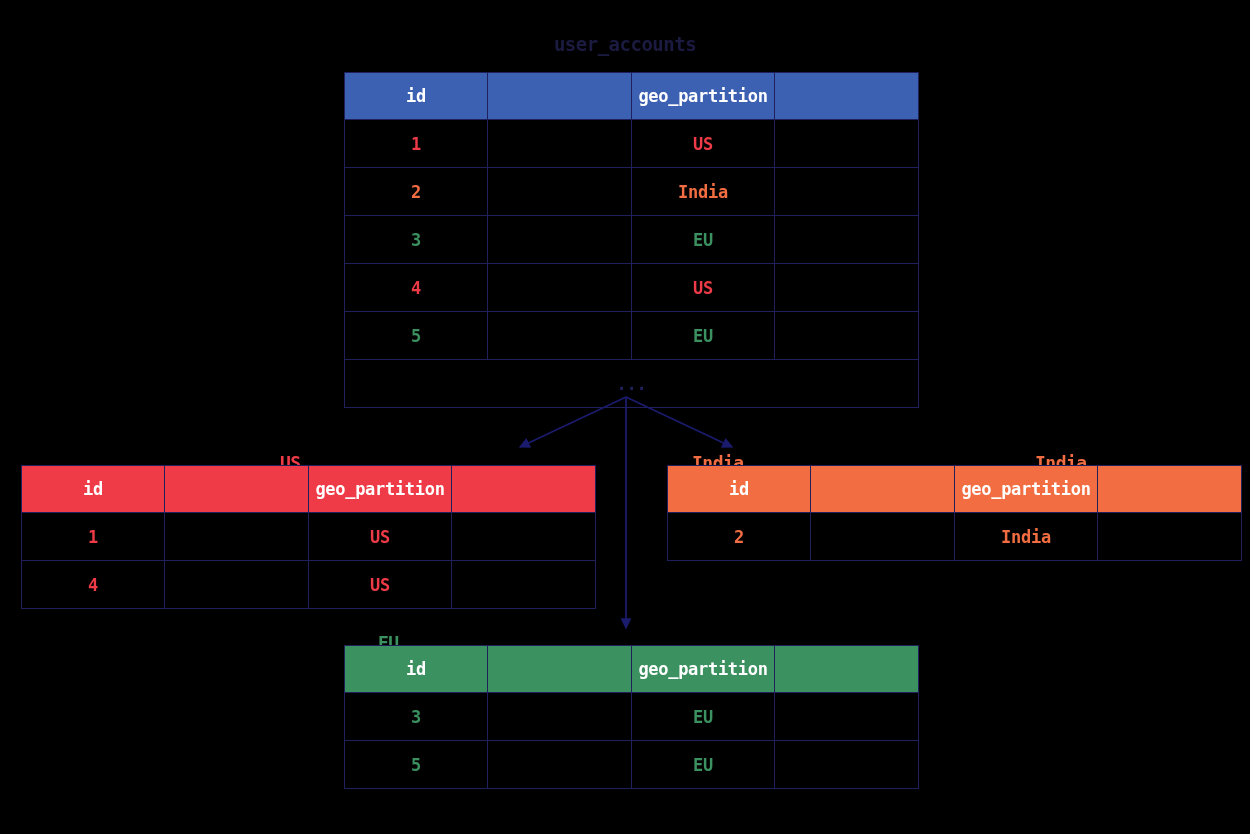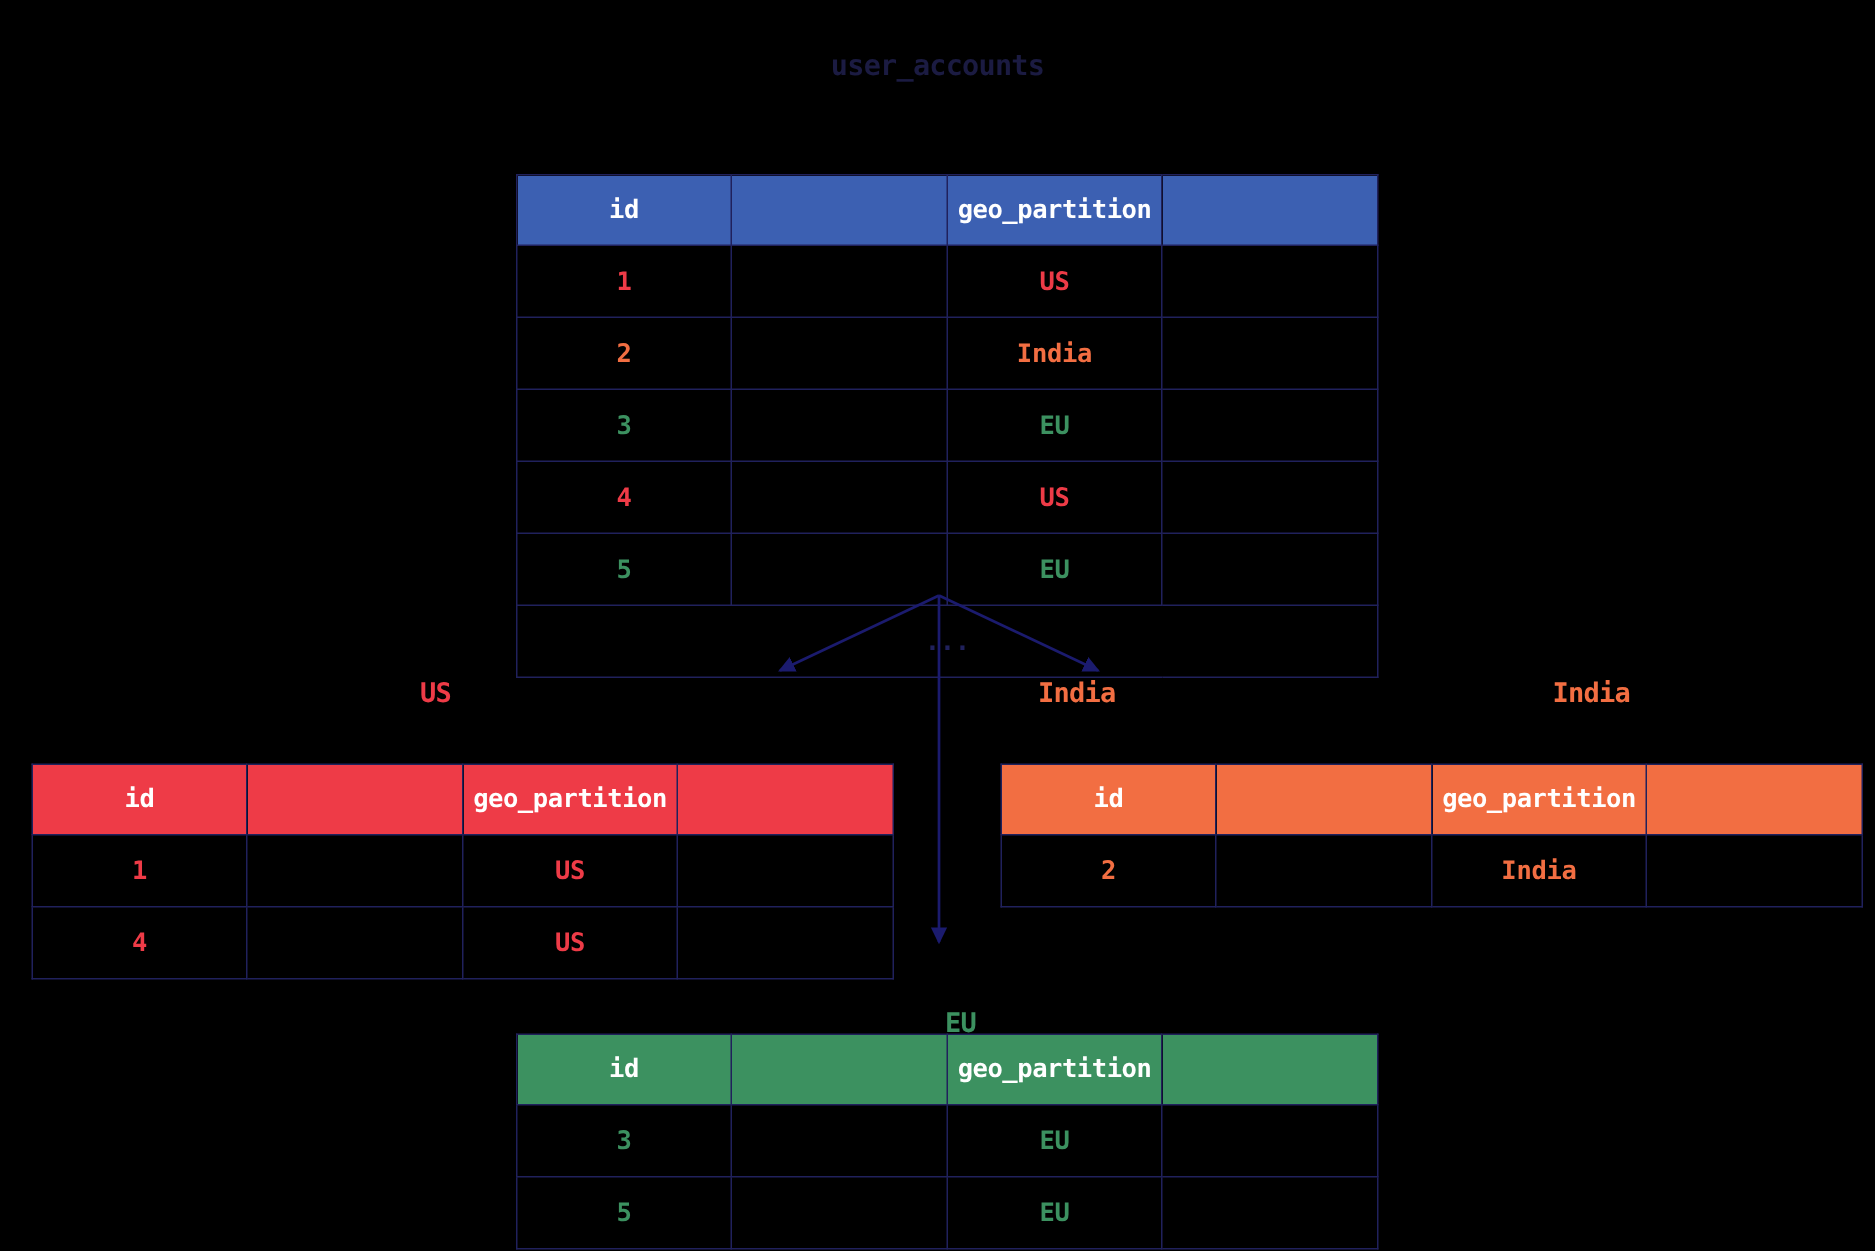--- a/index.html
+++ b/index.html
@@ -16,21 +16,20 @@
     font-family: "DejaVu Sans Mono", "Liberation Mono", monospace;
     -webkit-font-smoothing: antialiased;
   }
 
   
   .tbl {
     position: absolute;
     border-collapse: collapse;
     table-layout: fixed;
     background: #000000;
-    margin-top: 44px;
   }
   .tbl th, .tbl td {
     border: 1px solid #20215c;
     text-align: center;
     vertical-align: middle;
     font-family: "DejaVu Sans Mono", "Liberation Mono", monospace;
     font-weight: bold;
     white-space: nowrap;
     overflow: hidden;
   }

